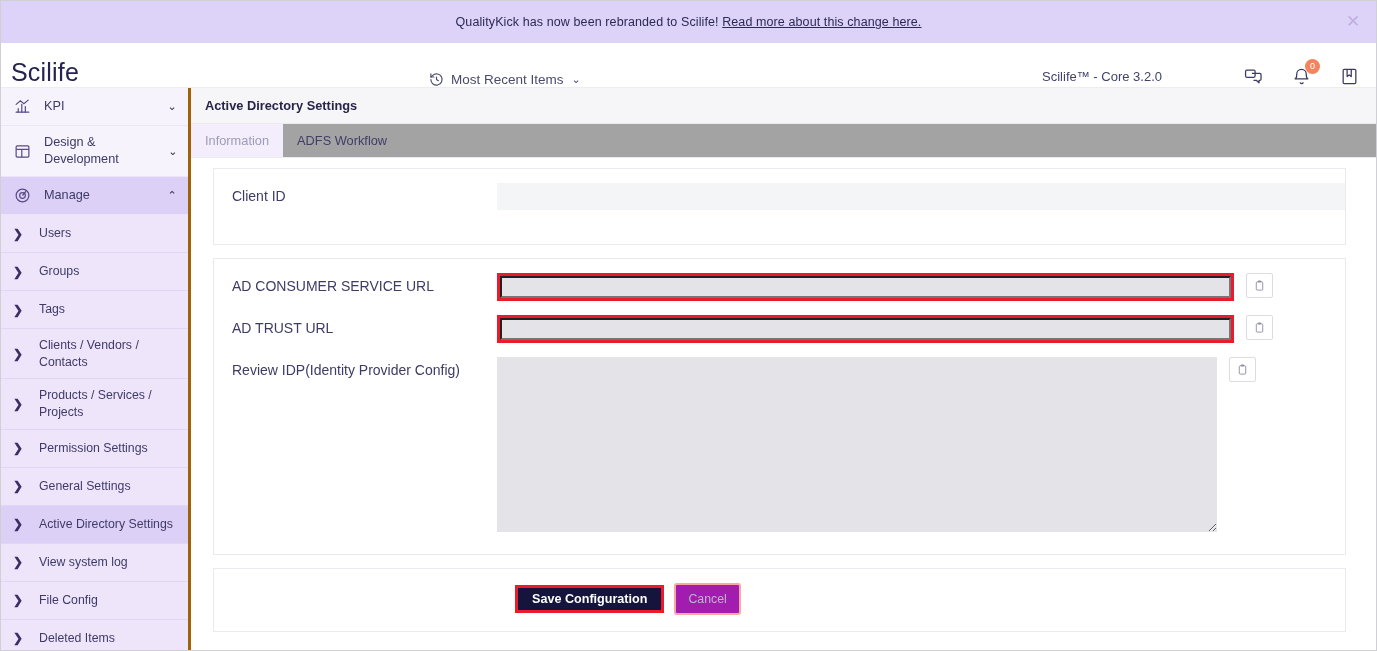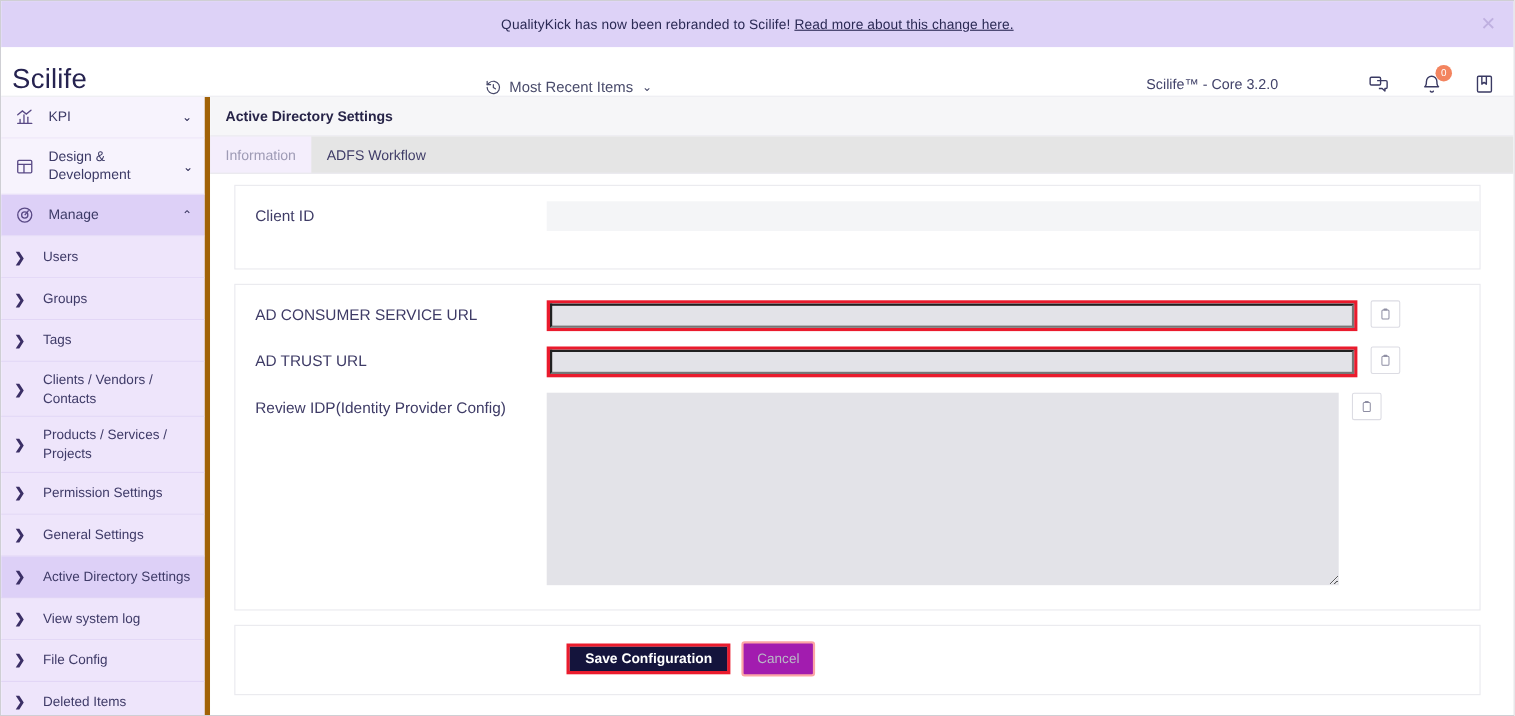--- a/index.html
+++ b/index.html
@@ -67,21 +67,21 @@
     color: #262350;
     letter-spacing: .2px;
     font-weight: 400;
     width: 230px;
   }
   .recent {
     display: flex;
     align-items: center;
     gap: 7px;
     position: absolute;
-    left: 440px;
+    left: 428px;
     color: #494b6b;
     font-size: 13.5px;
     cursor: pointer;
   }
   .recent svg { display:block; }
   .chev { font-size: 11px; color: #494b6b; margin-left: 1px; }
 
   .header-right {
     margin-left: auto;
     display: flex;
@@ -114,21 +114,21 @@
   }
 
   
   .body { display: flex; flex: 1 1 auto; min-height: 0; }
 
   
   .sidebar {
     width: 190px;
     flex: 0 0 190px;
     background: #f7f3fd;
-    border-right: 5px solid #a16207;
+    border-right: 3px solid #a16207;
     overflow: hidden;
   }
   .nav-top {
     display: flex;
     align-items: center;
     min-height: 38px;
     padding: 8px 10px 8px 12px;
     gap: 12px;
     border-bottom: 1px solid #ece4f8;
     cursor: pointer;
@@ -195,21 +195,21 @@
   .page-title {
     font-size: 12.8px;
     font-weight: 700;
     color: #272448;
   }
   .tabs {
     height: 34px;
     flex: 0 0 34px;
     display: flex;
     align-items: stretch;
-    background: #e5e5e5;
+    background: #a3a3a3;
     border-bottom: 1px solid #eceaf0;
   }
   .tab {
     display: flex;
     align-items: center;
     padding: 0 14px;
     font-size: 12.8px;
     color: #403d68;
     cursor: pointer;
   }

